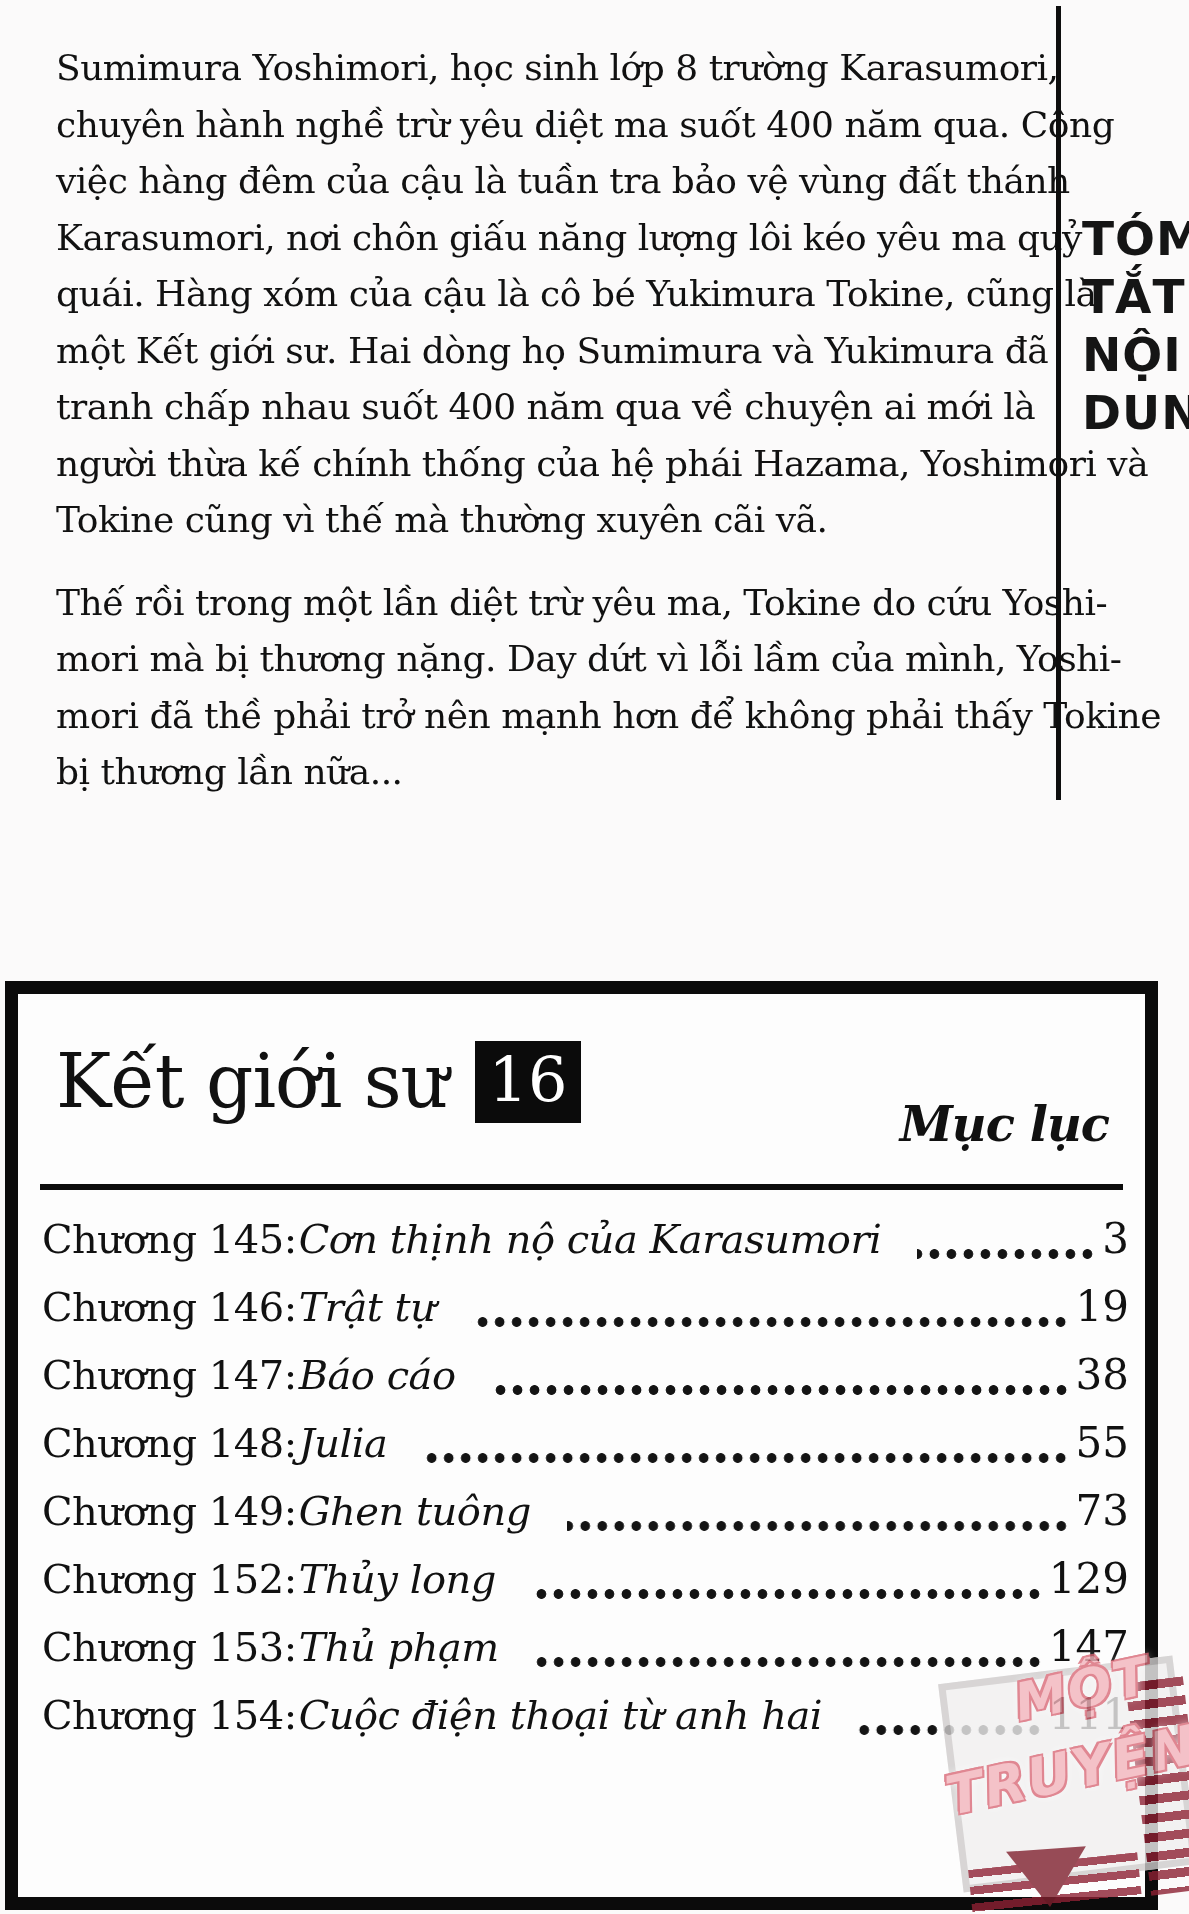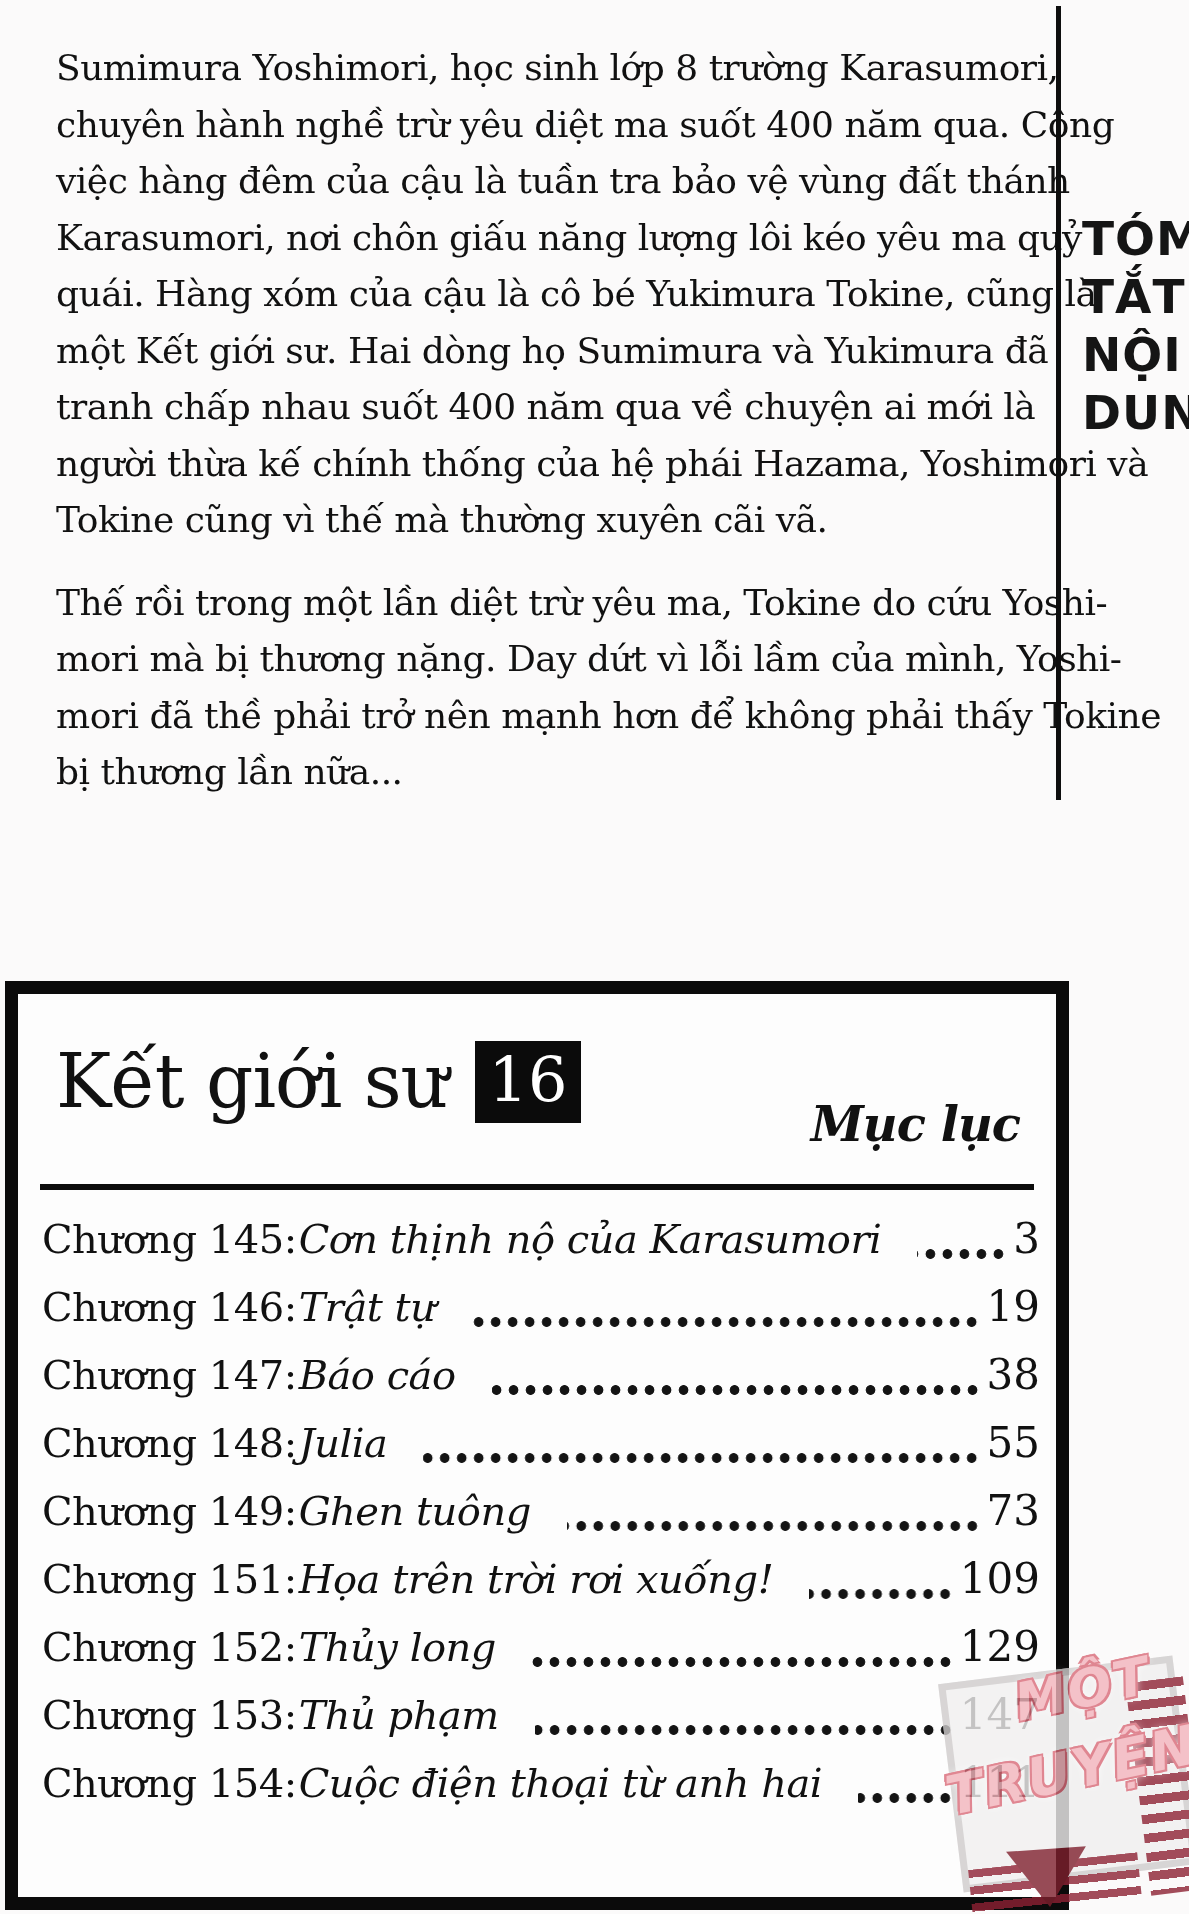--- a/index.html
+++ b/index.html
@@ -26,21 +26,21 @@
   }
   
   .side-label{
     position:absolute;left:1082px;top:210px;
     font-family:"DejaVu Sans", sans-serif;font-weight:bold;
     font-size:47px;line-height:58px;letter-spacing:1px;
     white-space:nowrap;color:#151515;
   }
   
   .toc-box{
-    position:absolute;left:5px;top:981px;width:1064px;height:929px;
+    position:absolute;left:5px;top:981px;width:1153px;height:929px;
     box-sizing:border-box;border:13px solid #0b0b0b;background:#fdfdfd;
   }
   .toc-title-wrap{position:absolute;left:38px;top:44px;white-space:nowrap;}
   .toc-title{font-size:74px;letter-spacing:-1px;}
   .volume-badge{
     display:inline-block;background:#0b0b0b;color:#fff;
     font-size:62px;line-height:1;padding:8px 14px 12px 14px;
     margin-left:22px;vertical-align:6px;
   }
   .muc-luc{
@@ -167,26 +167,20 @@
       <span class="leader"></span>
       <span class="pg">55</span>
     </div>
     <div class="entry">
       <span class="ch">Chương 149:</span>
       <span class="ti">Ghen tuông</span>
       <span class="leader"></span>
       <span class="pg">73</span>
     </div>
     <div class="entry">
-      <span class="ch">Chương 151:</span>
-      <span class="ti">Họa trên trời rơi xuống!</span>
-      <span class="leader"></span>
-      <span class="pg">109</span>
-    </div>
-    <div class="entry">
       <span class="ch">Chương 152:</span>
       <span class="ti">Thủy long</span>
       <span class="leader"></span>
       <span class="pg">129</span>
     </div>
     <div class="entry">
       <span class="ch">Chương 153:</span>
       <span class="ti">Thủ phạm</span>
       <span class="leader"></span>
       <span class="pg">147</span>

